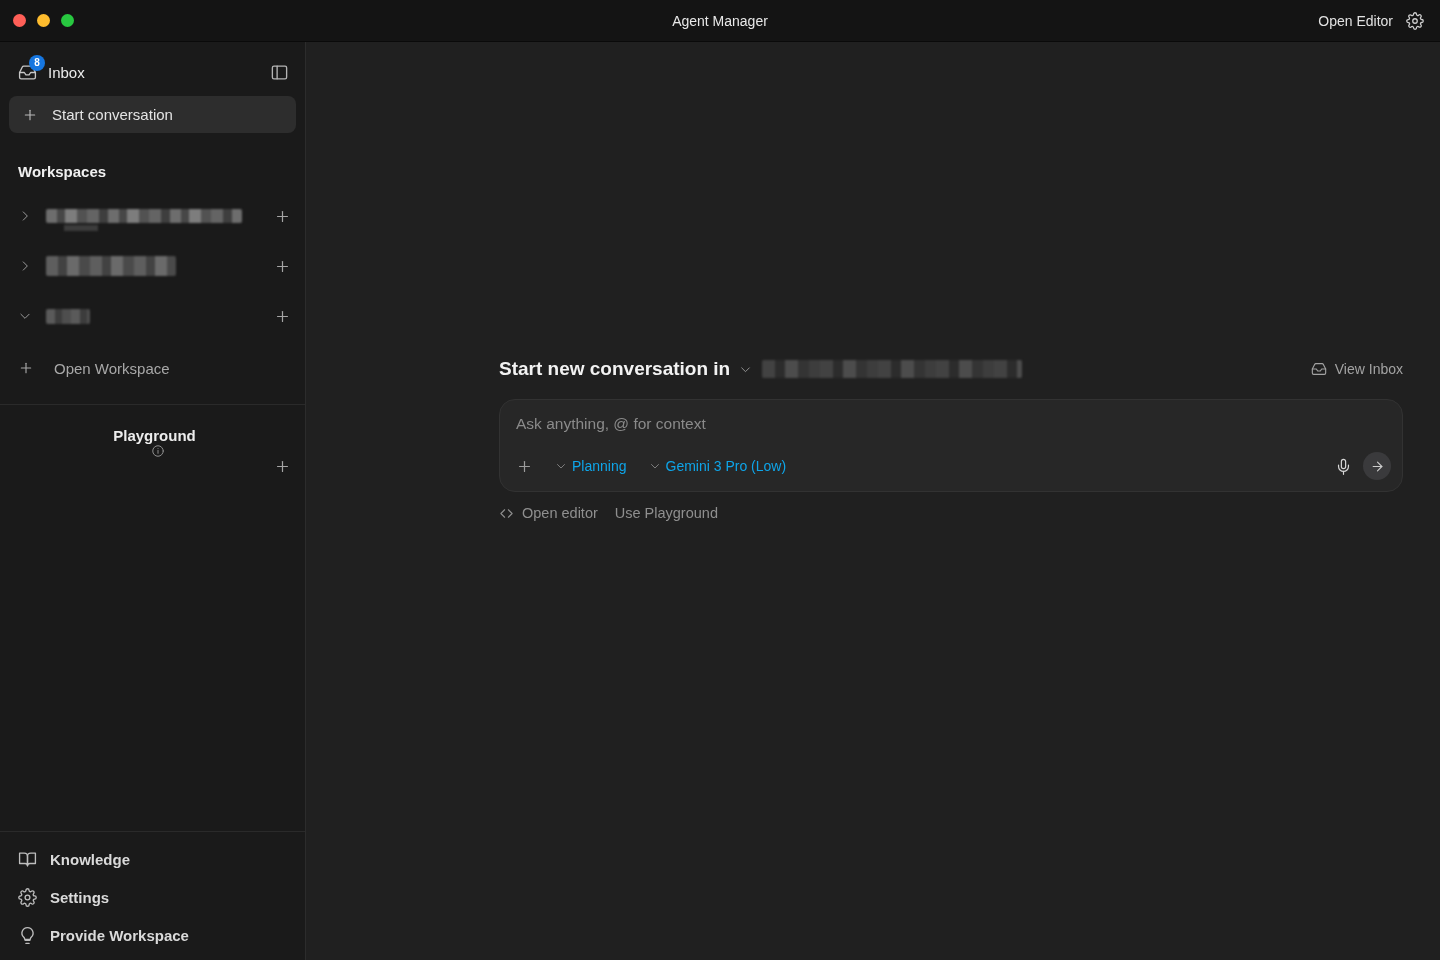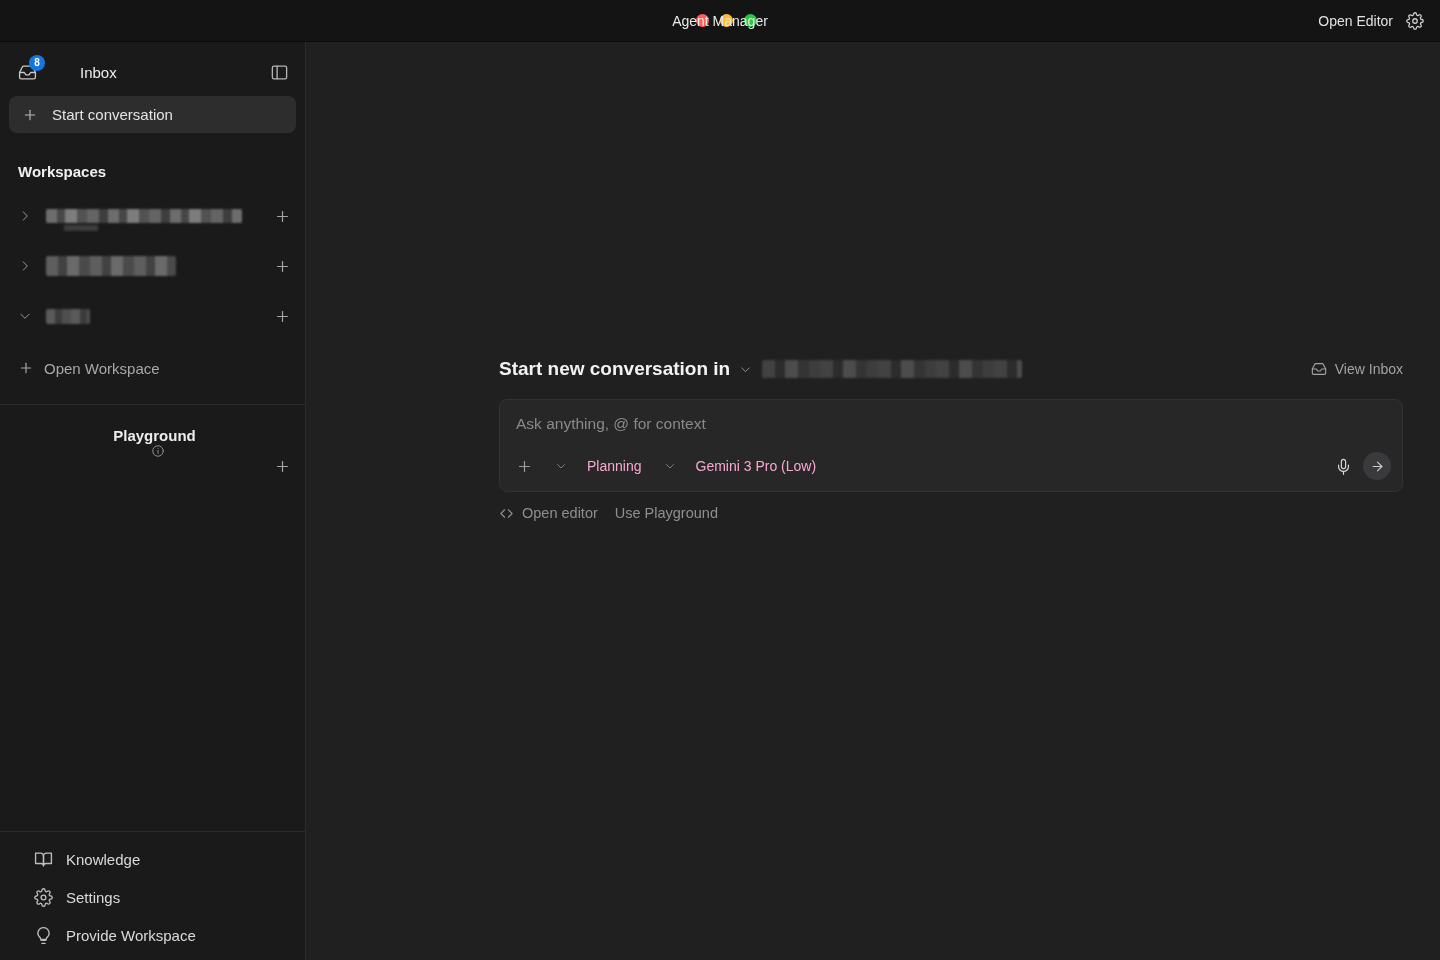--- a/index.html
+++ b/index.html
@@ -9,21 +9,21 @@
     font-family:"Liberation Sans", sans-serif;
     color:#e6e6e6;
     -webkit-font-smoothing:antialiased;
   }
   svg { display:block; }
   .icon { stroke:currentColor; fill:none; stroke-width:1.7; stroke-linecap:round; stroke-linejoin:round; }
 
   
   .titlebar {
     height:42px; background:#141414; border-bottom:1px solid #0a0a0a;
-    display:flex; align-items:center; position:relative; flex-shrink:0;justify-content:center;
+    display:flex; align-items:center; position:relative; flex-shrink:0;
   }
   .traffic { display:flex; gap:11px; padding-left:13px; }
   .tl { width:13px; height:13px; border-radius:50%; }
   .tl.red    { background:#ff5f57; }
   .tl.yellow { background:#febc2e; }
   .tl.green  { background:#28c840; }
   .tb-title {
     position:absolute; left:0; right:0; text-align:center;
     font-size:14px; color:#e8e8e8; pointer-events:none;
   }
@@ -45,21 +45,21 @@
     margin:16px 16px 0 18px; height:28px;
     display:flex; align-items:center; justify-content:space-between;
   }
   .sb-inbox { display:flex; align-items:center; gap:11px; }
   .inbox-ic-wrap { position:relative; width:19px; height:19px; color:#c8c8c8; }
   .badge {
     position:absolute; top:-8px; right:-8px; min-width:16px; height:16px;
     background:#1676e0; border-radius:8px; color:#fff; font-size:10px; font-weight:700;
     display:flex; align-items:center; justify-content:center; padding:0 4px;
   }
-  .sb-inbox-label { font-size:15px; color:#ececec;margin-left:32px; }
+  .sb-inbox-label { font-size:15px; color:#ececec; }
   .panel-btn { color:#b4b4b4; cursor:pointer; }
 
   .start-btn {
     margin:10px 9px 0 9px; height:37px; background:#2d2d2d; border-radius:8px;
     display:flex; align-items:center; gap:14px; padding-left:13px;
     font-size:15px; color:#e4e4e4; cursor:pointer;
   }
   .start-btn .plus { color:#b9b9b9; }
 
   .ws-heading { margin:30px 0 0 18px; font-size:15px; font-weight:700; color:#f0f0f0; }
@@ -85,34 +85,34 @@
     width:130px; height:20px;
     background:repeating-linear-gradient(90deg,#5e5e5e 0 12px,#424242 12px 21px,#6a6a6a 21px 33px,#4a4a4a 33px 44px);
   }
   .mosaic-3 {
     width:44px; height:15px;
     background:repeating-linear-gradient(90deg,#5a5a5a 0 9px,#3c3c3c 9px 16px,#4e4e4e 16px 25px);
   }
 
   .open-ws {
     margin:24px 14px 0 18px; height:28px;
-    display:flex; align-items:center; gap:10px; color:#a8a8a8; font-size:15px; cursor:pointer;
+    display:flex; align-items:center; gap:20px; color:#a8a8a8; font-size:15px; cursor:pointer;
   }
 
   .sb-divider { margin-top:22px; border-top:1px solid #2a2a2a; }
 
   .pg-row {
     margin:22px 14px 0 18px; height:28px; display:flex; align-items:center;flex-direction:column;
   }
   .pg-label { font-size:15px; font-weight:700; color:#ededed; }
   .pg-info { margin-left:7px; color:#8f8f8f; }
   .pg-plus { margin-left:auto; color:#a5a5a5; cursor:pointer; }
 
   .sb-spacer { flex:1; }
-  .sb-footer { border-top:1px solid #2a2a2a; padding:8px 0 6px 16px; }
+  .sb-footer { border-top:1px solid #2a2a2a; padding:8px 0 6px 0;font-weight:bold; }
   .sb-foot-item {
     height:38px; padding:0 18px; display:flex; align-items:center; gap:13px;
     font-size:15px; color:#dadada; cursor:pointer;
   }
   .sb-foot-item .f-ic { color:#bdbdbd; }
 
   
   .main { flex:1; position:relative; background:#202020; }
   .content { position:absolute; left:193px; top:312px; width:904px; }
 
@@ -123,36 +123,36 @@
     width:260px; height:18px; margin-left:10px; border-radius:2px; filter:blur(1.2px);
     background:repeating-linear-gradient(90deg,#424242 0 13px,#2c2c2c 13px 23px,#4c4c4c 23px 36px,#343434 36px 47px,#3d3d3d 47px 58px);
   }
   .view-inbox {
     margin-left:auto; display:flex; align-items:center; gap:8px;
     color:#a3a3a3; font-size:14px; cursor:pointer;text-align:center;
   }
 
   .composer {
     margin-top:15px; height:93px; background:#272727; border:1px solid #323232;
-    border-radius:8px; position:relative;
+    border-radius:16px; position:relative;
   }
   .composer-input {
     position:absolute; top:15px; left:16px; right:16px;
     background:transparent; border:none; outline:none;
     font-family:"Liberation Sans", sans-serif; font-size:15.5px; color:#e6e6e6;
   }
   .composer-input::placeholder { color:#8a8a8a; opacity:1; }
   .composer-controls {
     position:absolute; left:16px; right:11px; bottom:11px; height:28px;
     display:flex; align-items:center;
   }
   .c-plus { color:#9c9c9c; cursor:pointer; }
   .dropdown {
-    display:flex; align-items:center; gap:20px; margin-left:22px;
-    color:#f9a8d4; font-size:14px; cursor:pointer;
+    display:flex; align-items:center; gap:5px; margin-left:22px;
+    color:#0ea5e9; font-size:14px; cursor:pointer;
   }
   .dropdown .dd-chevron { color:#8b8b8b; }
   .c-right { margin-left:auto; display:flex; align-items:center; gap:11px; }
   .mic { color:#d6d6d6; cursor:pointer; }
   .send-btn {
     width:28px; height:28px; border-radius:50%; background:#3a3a3c;
     display:flex; align-items:center; justify-content:center; color:#cdcdcd; cursor:pointer;
   }
 
   .links-row { margin-top:13px; display:flex; align-items:center; gap:17px; }

